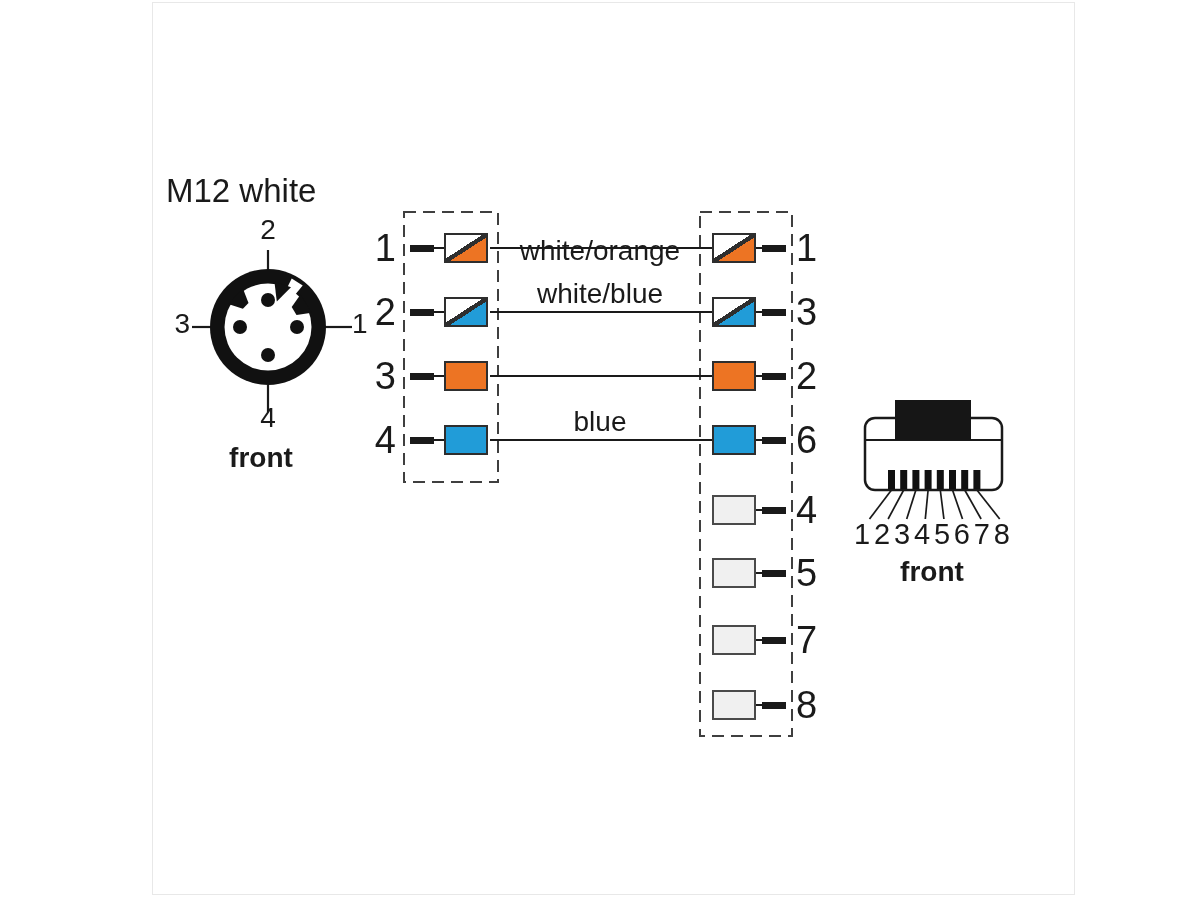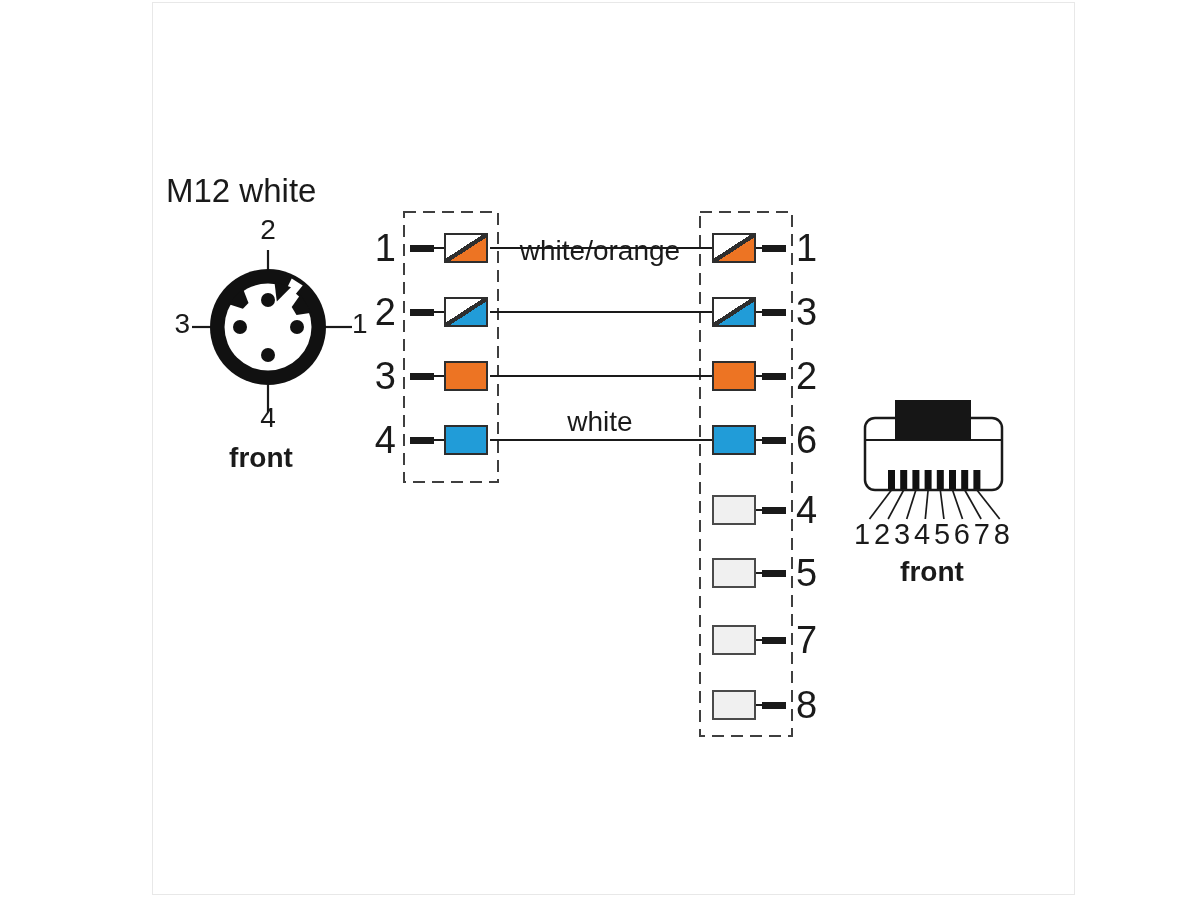--- a/index.html
+++ b/index.html
@@ -90,23 +90,24 @@
   </div>
   <div class="trow" style="left:366px;top:421px;width:126px;">
     <div class="num" style="left:0;width:30px;text-align:right;">4</div>
     <div class="stub" style="left:44px;"></div>
     <div class="lead" style="left:68px;width:10px;"></div>
     <div class="tbox bl" style="left:78px;"></div>
   </div>
 
   <div class="wire-label" style="top:215px;margin-top:21px;">white/orange</div>
   <div class="wire" style="top:246.8px;"></div>
+  <div class="wire-label" style="top:279px;">white/blue</div>
   <div class="wire" style="top:310.8px;"></div>
   <div class="wire" style="top:374.8px;"></div>
-  <div class="wire-label" style="top:407px;">white</div>
+  <div class="wire-label" style="top:407px;">blue</div>
   <div class="wire" style="top:438.8px;"></div>
 
   <div class="trow" style="left:712px;top:229px;width:120px;">
     <div class="tbox wo" style="left:0;"></div>
     <div class="lead" style="left:44px;width:6px;"></div>
     <div class="stub" style="left:50px;"></div>
     <div class="num" style="left:84px;width:36px;">1</div>
   </div>
   <div class="trow" style="left:712px;top:293px;width:120px;">
     <div class="tbox wb" style="left:0;"></div>

